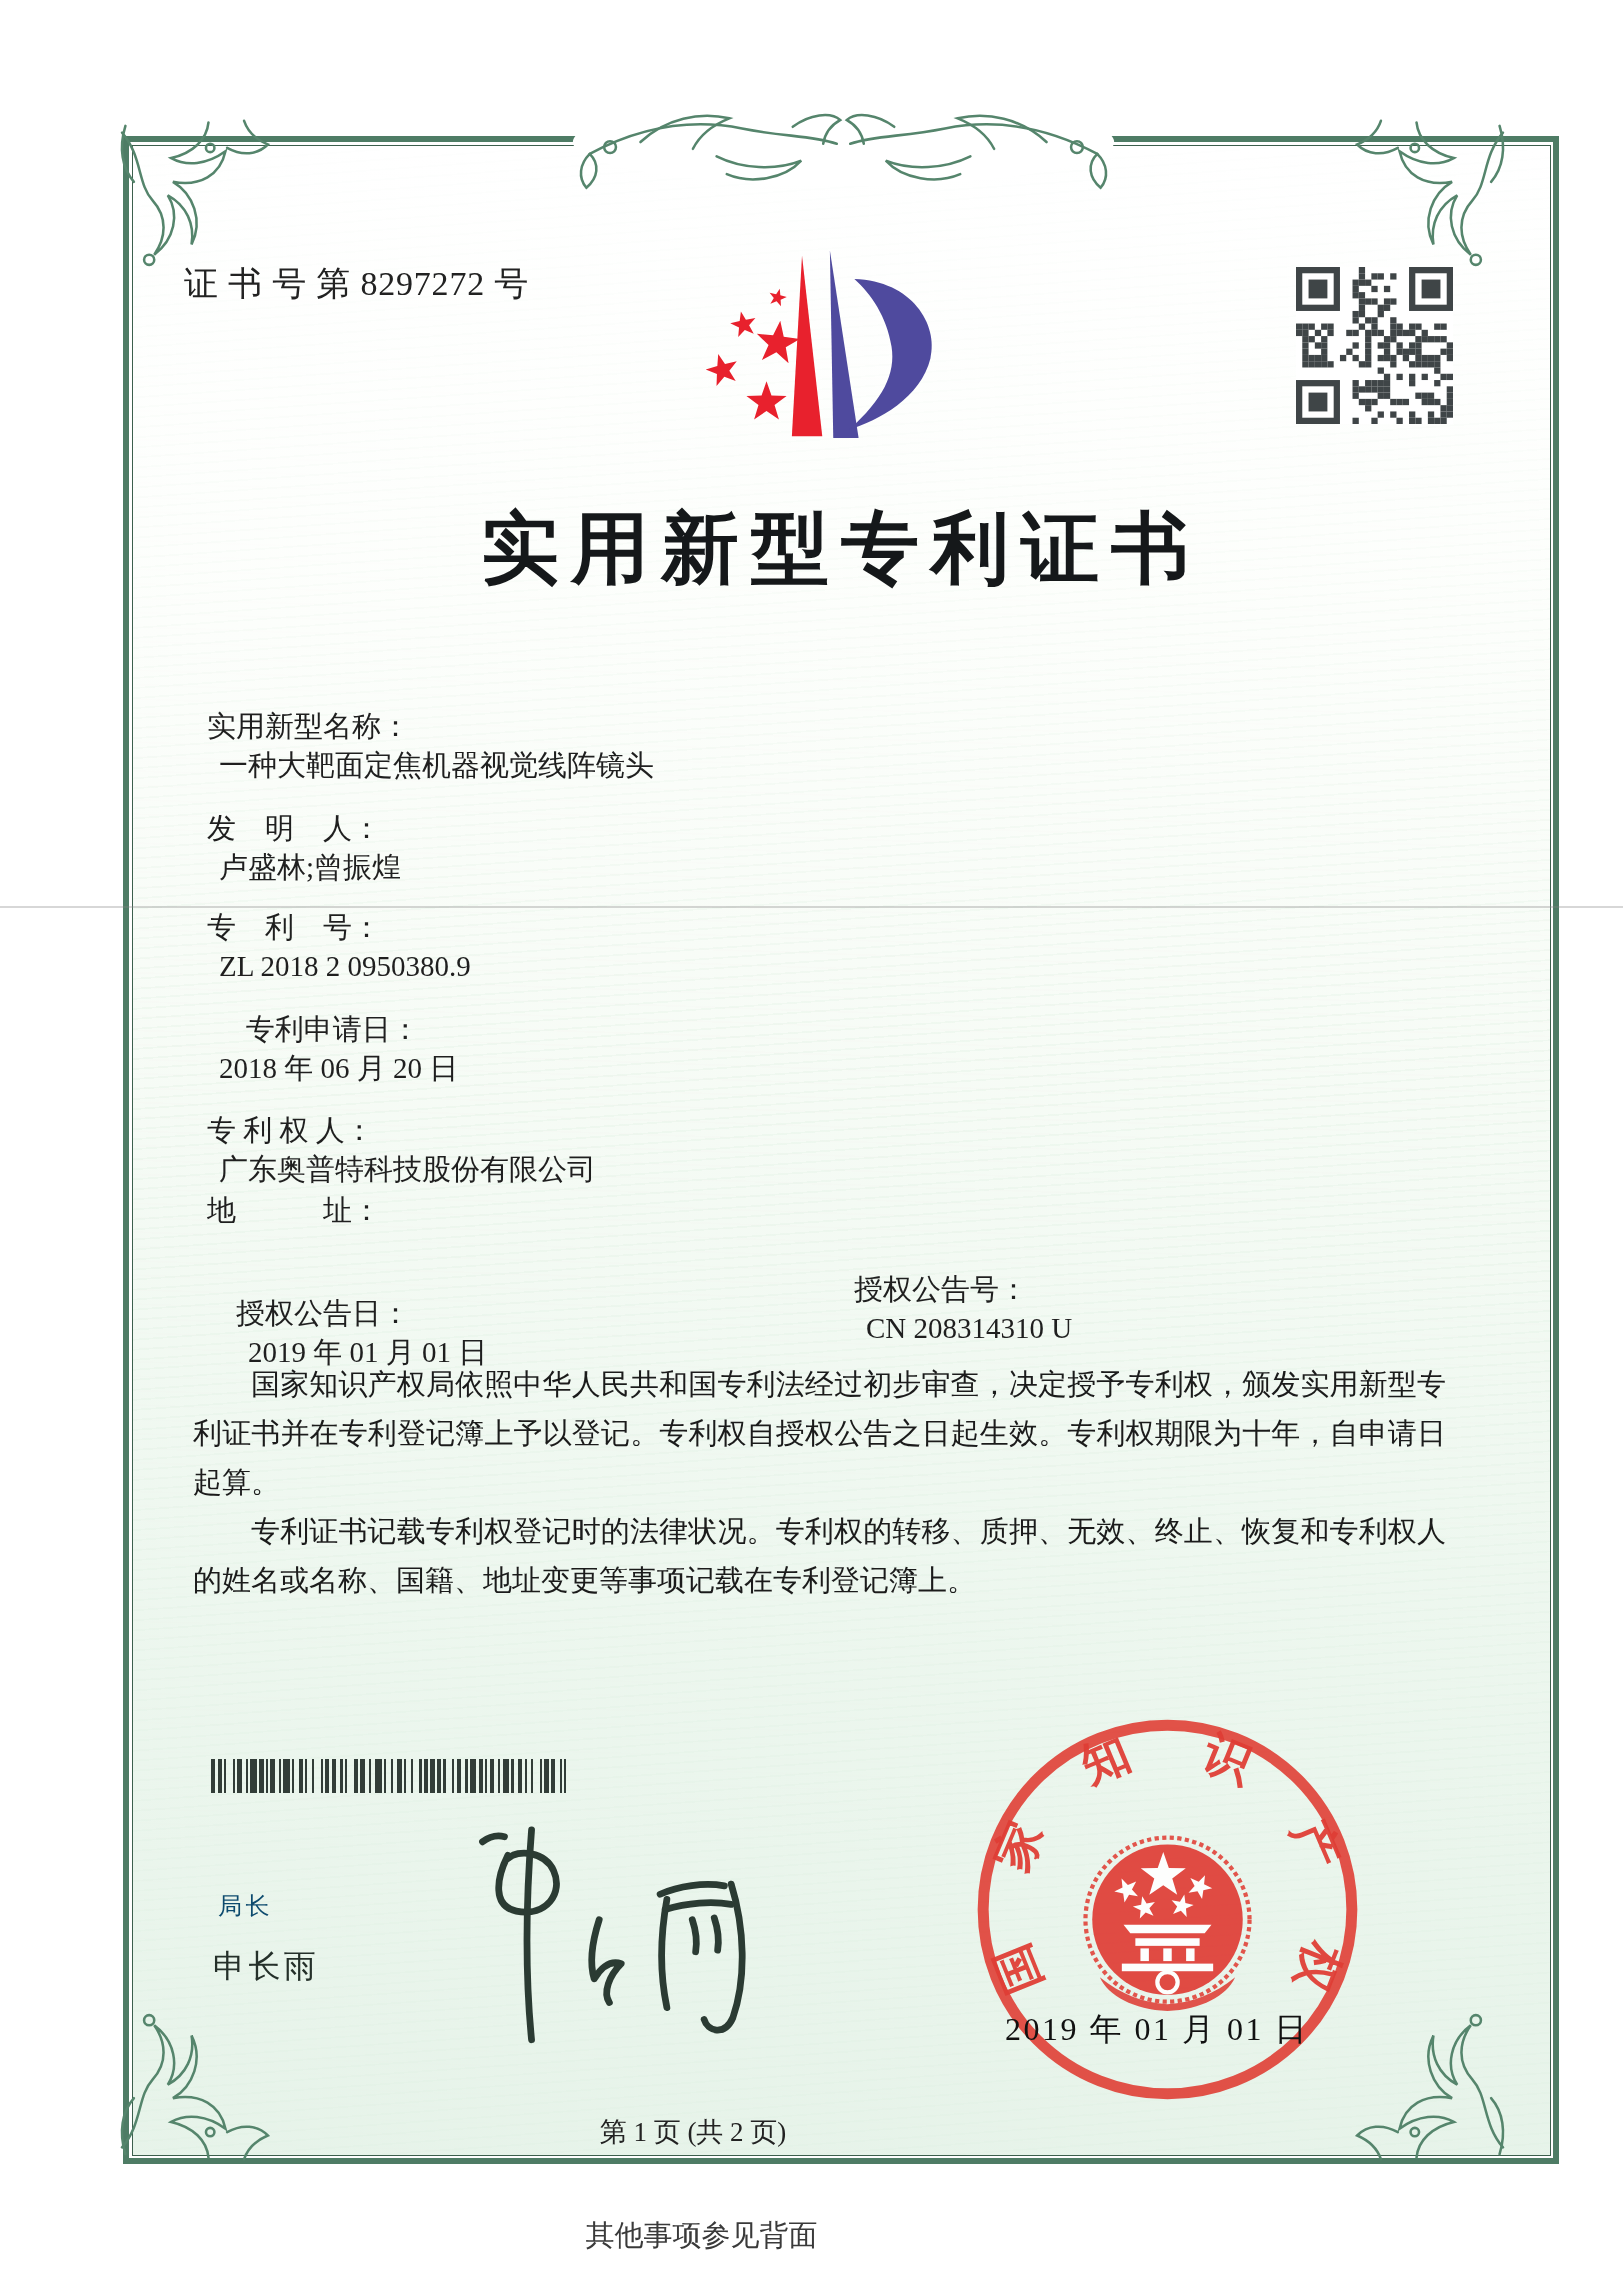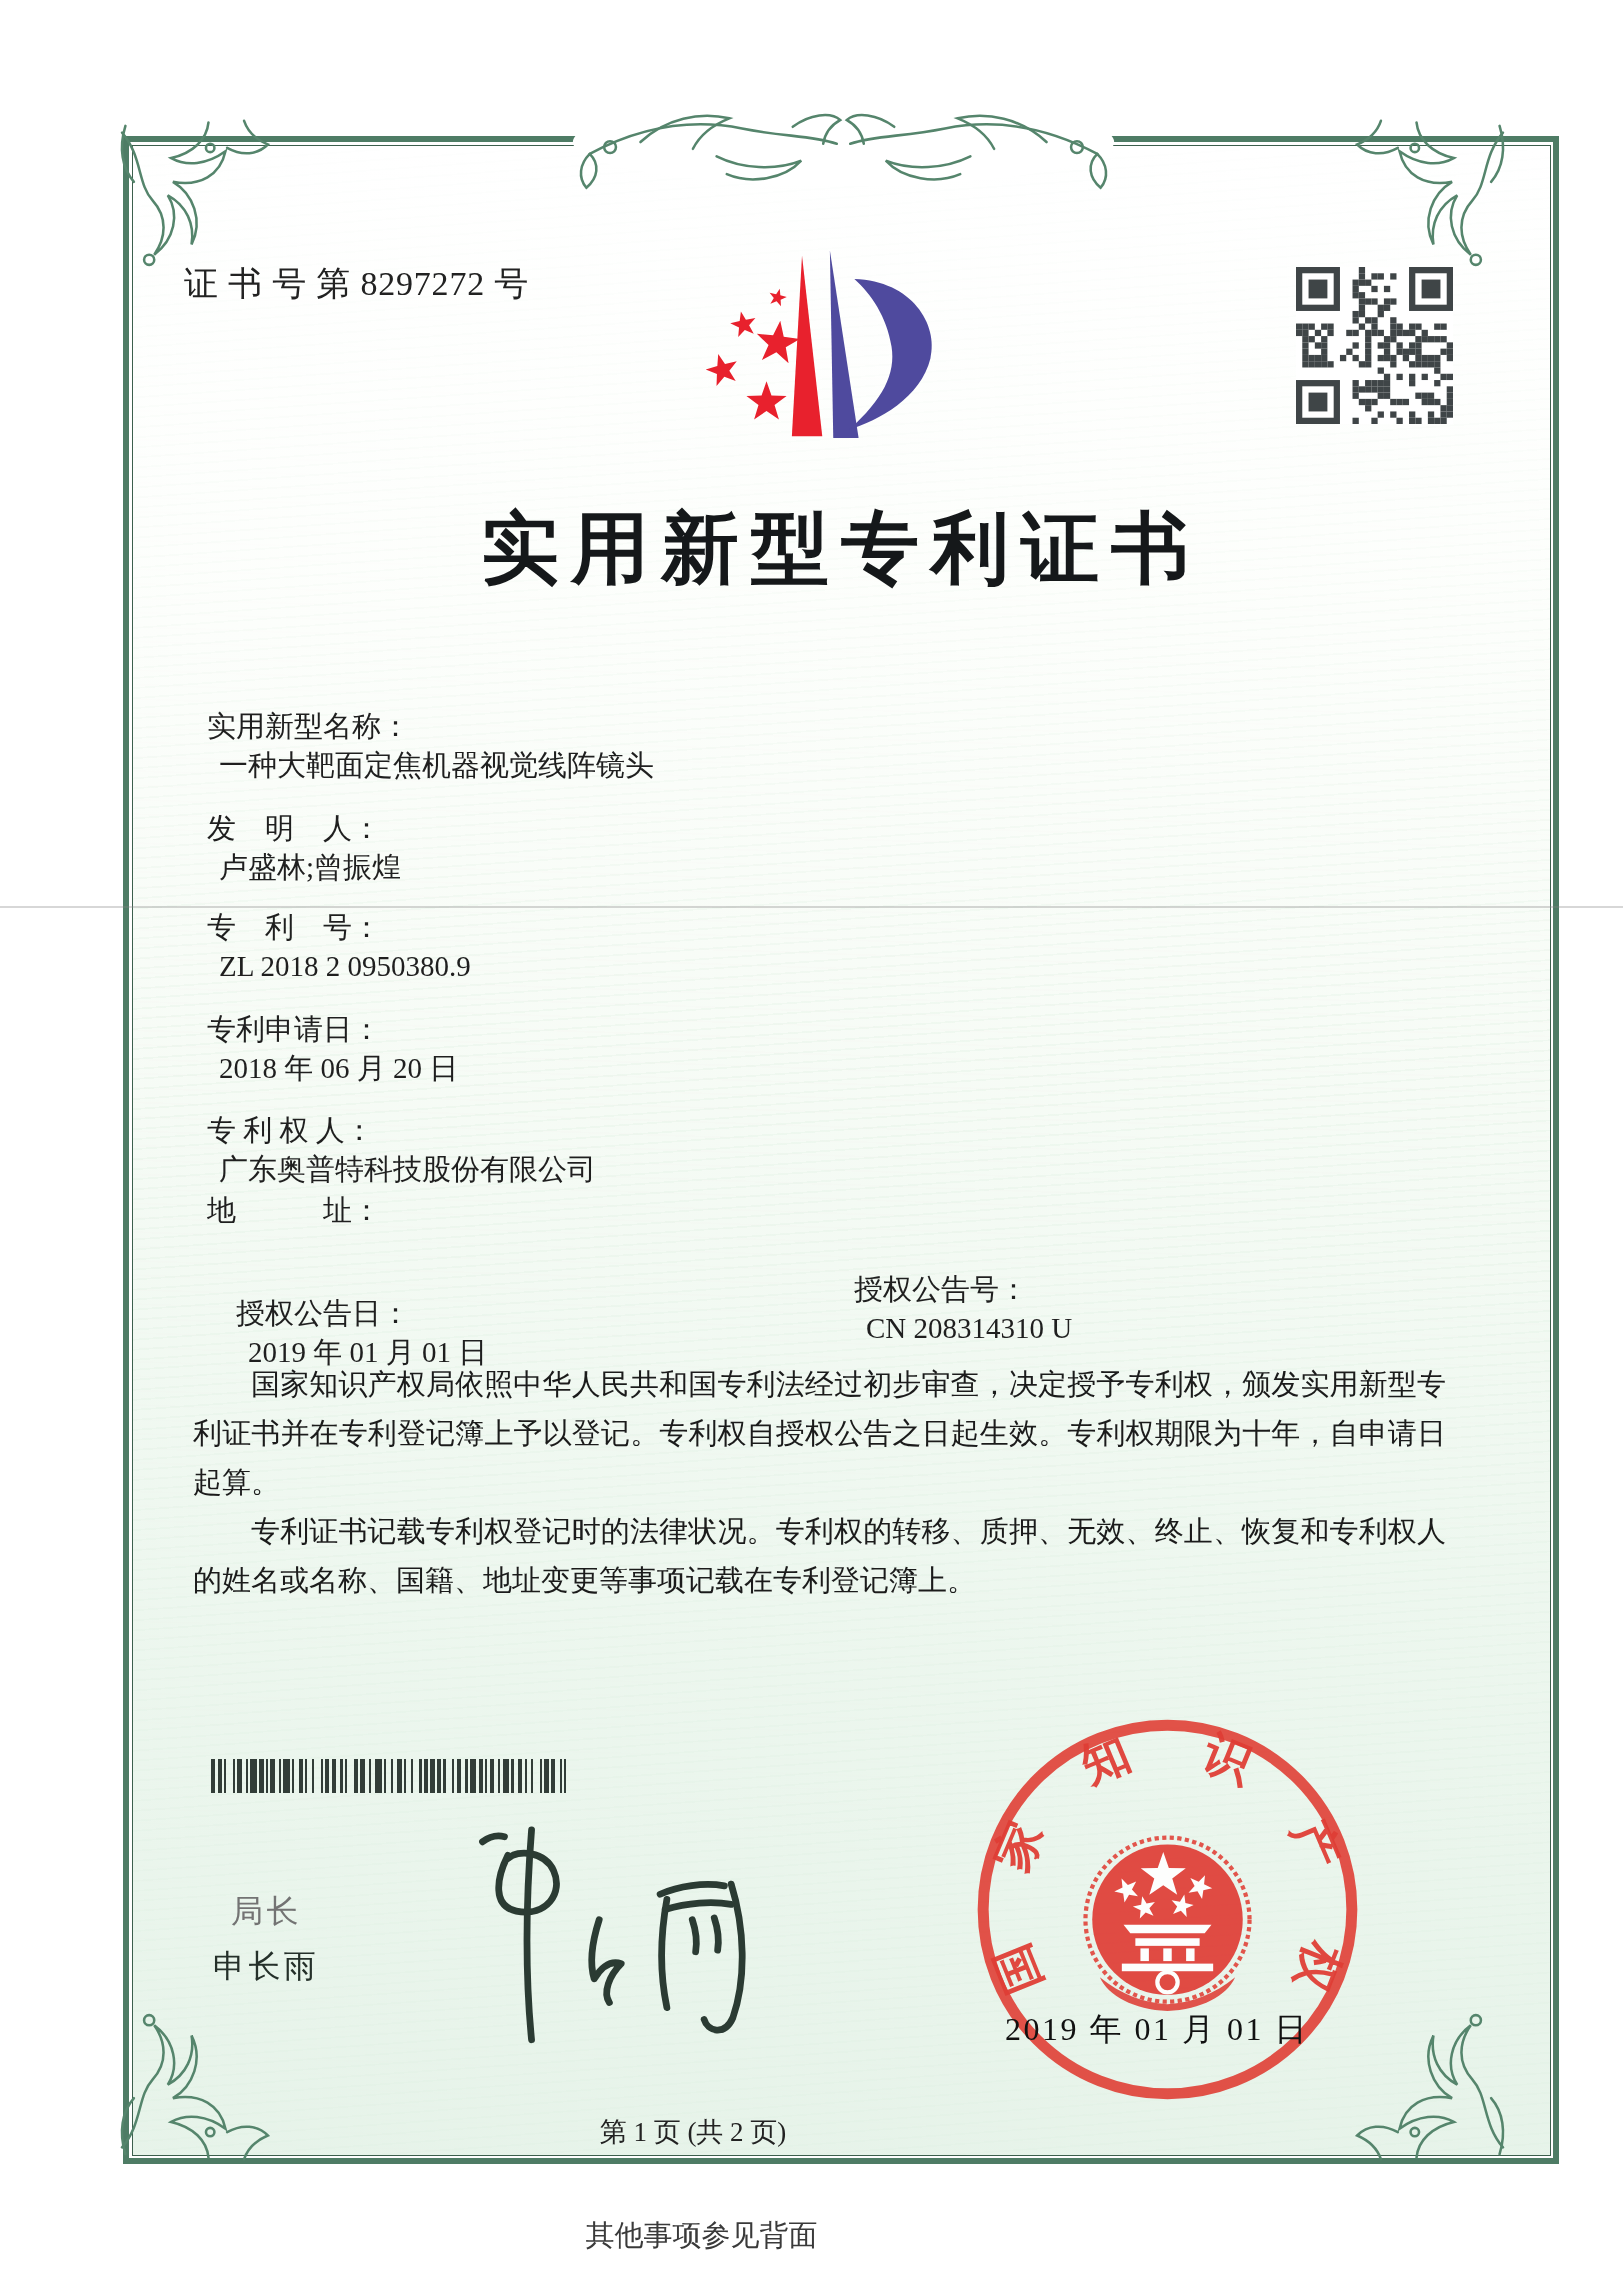--- a/index.html
+++ b/index.html
@@ -31,33 +31,33 @@
   .cert-no{left:184px;top:261px;font-size:34px;letter-spacing:0.8px;color:#222;z-index:4;}
   .logo{left:704px;top:247px;z-index:4;}
   .qr{left:1296px;top:267px;width:157px;height:157px;z-index:4;}
   .title{left:123px;top:497px;width:1436px;text-align:center;font-size:78px;font-weight:bold;
          letter-spacing:12px;color:#15181a;z-index:4;}
 
   
   .row{position:absolute;left:207px;display:flex;font-size:29px;line-height:39px;color:#1f1f1f;z-index:4;flex-direction:column;}
   .row .lbl{white-space:pre;flex:0 0 auto;}
   .row .val{margin-left:12px;white-space:pre-wrap;}
-  .r1{top:707px;} .r2{top:809px;} .r3{top:908px;} .r4{top:1010px;} .r5{top:1111px;}
+  .r1{top:707px;} .r2{top:809px;} .r3{top:908px;} .r4{top:1010px;align-items:center;} .r5{top:1111px;}
   .r6{top:1191px;} .r6 .val{width:795px;line-height:48px;font-size:30px;letter-spacing:0.8px;}
   .r7{top:1294px;margin-left:29px;} .r8{top:1270px;left:854px;}
 
   
   .paras{left:193px;top:1360px;width:1253px;z-index:4;}
   .paras p{margin:0;font-size:29px;line-height:49px;text-indent:2em;text-align:justify;
            color:#1b1b1b;font-weight:400;}
 
   
   .barcode{left:211px;top:1759px;width:355px;height:34px;white-space:nowrap;overflow:hidden;
            font-size:0;z-index:4;}
-  .director-title{left:231px;top:1890px;font-size:32px;letter-spacing:3.4px;color:#737373;z-index:4;}
+  .director-title{left:218px;top:1890px;font-size:24px;letter-spacing:3.4px;color:#0c4a6e;z-index:4;}
   .director-name{left:213px;top:1945px;font-size:32px;letter-spacing:3.4px;color:#25302a;z-index:4;}
   .signature{left:381px;top:1818px;z-index:5;}
   .signature path{stroke:#2b3b33;stroke-width:8;fill:none;stroke-linecap:round;stroke-linejoin:round;}
   .seal{left:973px;top:1715px;z-index:4;opacity:0.93;}
   .seal-date{left:1005px;top:2008px;font-size:32px;letter-spacing:2.5px;color:#111;z-index:5;}
   .page-no{left:524px;top:2114px;width:338px;text-align:center;font-size:27px;color:#222;z-index:4;}
   .back-note{left:507px;top:2216px;width:389px;text-align:center;font-size:29px;color:#3a3a3a;z-index:4;}
 </style>
 </head>
 <body>

